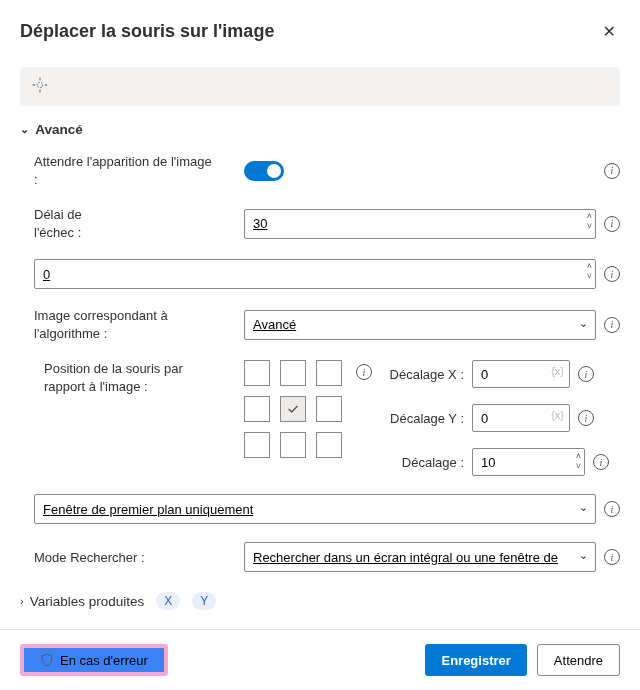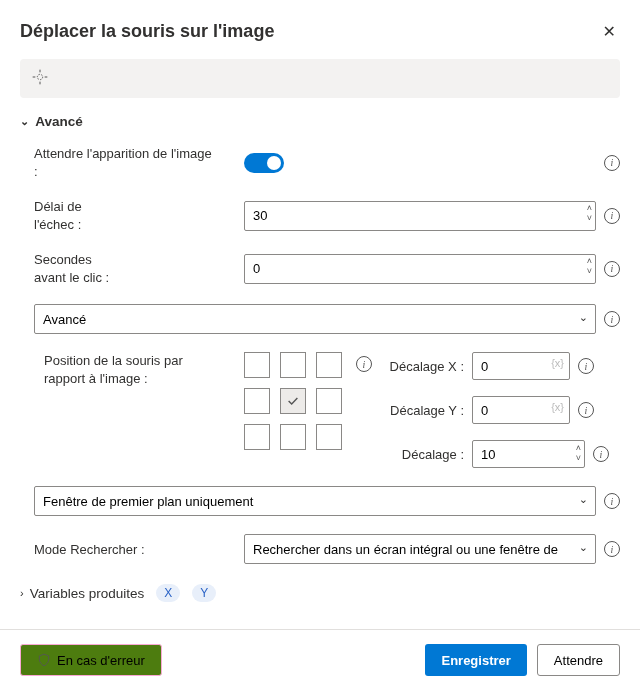--- a/index.html
+++ b/index.html
@@ -1,33 +1,33 @@
 <!DOCTYPE html>
 <html><head>
 <meta charset="utf-8">
 <style>
   * { box-sizing: border-box; font-family: "Segoe UI", Arial, sans-serif; }
   body { margin: 0; width: 640px; height: 690px; background: #fff; color: #323130; font-size: 13px; }
   .dialog { padding: 18px 20px 0 20px; }
-  .header { display: flex; justify-content: space-between; align-items: center; margin-bottom: 14px; }
+  .header { display: flex; justify-content: space-between; align-items: center; margin-bottom: 22px; }
   .title { font-size: 18px; font-weight: 600; }
   .close-x { font-size: 16px; cursor: pointer; padding: 4px; }
   .info-banner { display: flex; align-items: center; gap: 10px; padding: 10px 12px; background: #f3f2f1; border-radius: 4px; margin-bottom: 16px; font-size: 12.5px; }
   .info-banner .link { color: #2b63c6; text-decoration: underline; cursor: pointer; }
   .banner-icon svg { width:16px; height:16px; }
   .section-toggle { display: flex; align-items: center; gap: 6px; font-weight: 600; margin: 8px 0 16px 0; cursor: pointer; font-size: 13.5px; }
   .chev { font-size: 11px; }
   .section-toggle.produced { font-weight: 400; margin-top: 20px; }
   .form { padding-left: 14px; }
   .row { display: flex; align-items: center; margin-bottom: 18px; }
   .label-col { width: 210px; padding-right: 28px; font-size: 13px; line-height: 1.35; }
   .control-col { flex: 1; display: flex; align-items: center; gap: 8px; }
   .toggle { position: relative; width: 40px; height: 20px; background: #0078d4; border-radius: 10px; cursor: pointer; }
   .toggle .knob { position: absolute; right: 3px; top: 3px; width: 14px; height: 14px; background: #fff; border-radius: 50%; }
-  .text-input, .select { width: 100%; height: 30px; border: 1px solid #8a8886; border-radius: 2px; padding: 0 26px 0 8px; font-size: 13px; background: #fff; }
+  .text-input, .select { width: 100%; height: 30px; border: 1px solid #8a8886; border-radius: 2px; padding: 0 26px 0 8px; font-size: 13px; background: #fff; text-decoration: underline; }
   .spinner-wrap, .select-wrap { position: relative; flex: 1; }
   .spinner-btns { position: absolute; right: 4px; top: 2px; display: flex; flex-direction: column; line-height: 10px; font-size: 9px; color: #555; }
   .spinner-btns span { cursor: pointer; }
   .select-wrap .chevdown { position: absolute; right: 8px; top: 7px; font-size: 11px; pointer-events: none; }
   .info-ic { width: 16px; height: 16px; border: 1.2px solid #555; border-radius: 50%; display: inline-flex; align-items: center; justify-content: center; font-size: 10px; font-style: italic; font-family: Georgia, serif; color: #555; cursor: pointer; flex-shrink: 0; }
   .info-right { margin-left: auto; }
   .grid3 { display: grid; grid-template-columns: repeat(3, 26px); grid-template-rows: repeat(3, 26px); gap: 10px; }
   .cell { border: 1px solid #8a8886; background: #fff; cursor: pointer; }
   .cell.sel { background: #edebe9; display: flex; align-items: center; justify-content: center; }
   .cell.sel svg { width: 14px; height: 14px; }
@@ -36,21 +36,21 @@
   .off-row { display: flex; align-items: center; gap: 8px; }
   .off-label { width: 78px; font-size: 13px; text-align: right; }
   .off-input-wrap { position: relative; width: 98px; }
   .off-input { width: 100%; height: 28px; border: 1px solid #8a8886; border-radius: 2px; padding: 0 24px 0 8px; font-size: 13px; }
   .fx { position: absolute; right: 6px; top: 5px; font-size: 11px; color: #bbb; cursor: pointer; }
   .tol-row { display: flex; align-items: center; gap: 8px; }
   .tol-input-wrap { position: relative; width: 113px; }
   .var-pill { background: #e8effa; color: #2b63c6; border-radius: 9px; padding: 2px 8px; font-size: 12px; margin-left: 6px; }
   .footer { position: absolute; bottom: 0; left: 0; right: 0; border-top: 1px solid #e1dfdd; padding: 14px 20px; display: flex; align-items: center; background: #fff; }
   .btn { height: 32px; padding: 0 16px; border-radius: 3px; font-size: 13px; cursor: pointer; display: inline-flex; align-items: center; gap: 6px; }
-  .btn-outline { border: 1px solid #f9a8d4; background: #4d7c0f; }
+  .btn-outline { border: 4px solid #f9a8d4; background: #3b82f6; }
   .btn-primary { border: none; background: #0078d4; color: #fff; margin-left: auto; margin-right: 10px; font-weight: 600; }
   .btn-secondary { border: 1px solid #8a8886; background: #fff; }
 </style>
 </head>
 <body>
 
 <div class="dialog">
   <div class="header">
     <div class="title">Déplacer la souris sur l'image</div>
     <div class="close-x">✕</div>
@@ -94,35 +94,34 @@
           <div class="spinner-btns">
               <span>˄</span>
               <span>˅</span>
             </div>
         </div>
         <span class="info-ic">i</span>
       </div>
     </div>
 
     <div class="row">
-      <div class="label-col" style="white-space:pre-line">Secondes
-avant le clic :</div>
       <div class="control-col">
         <div class="spinner-wrap">
           <input class="text-input" value="0" style="">
           <div class="spinner-btns">
               <span>˄</span>
               <span>˅</span>
             </div>
         </div>
         <span class="info-ic">i</span>
       </div>
     </div>
 
     <div class="row">
+      <div class="label-col">Image correspondant à l'algorithme :</div>
       <div class="control-col">
         <div class="select-wrap">
           <input class="select" readonly="" value="Avancé" style="">
           <span class="chevdown">⌄</span>
         </div>
         <span class="info-ic">i</span>
       </div>
     </div>
 
     <div class="row" style="align-items:flex-start">

